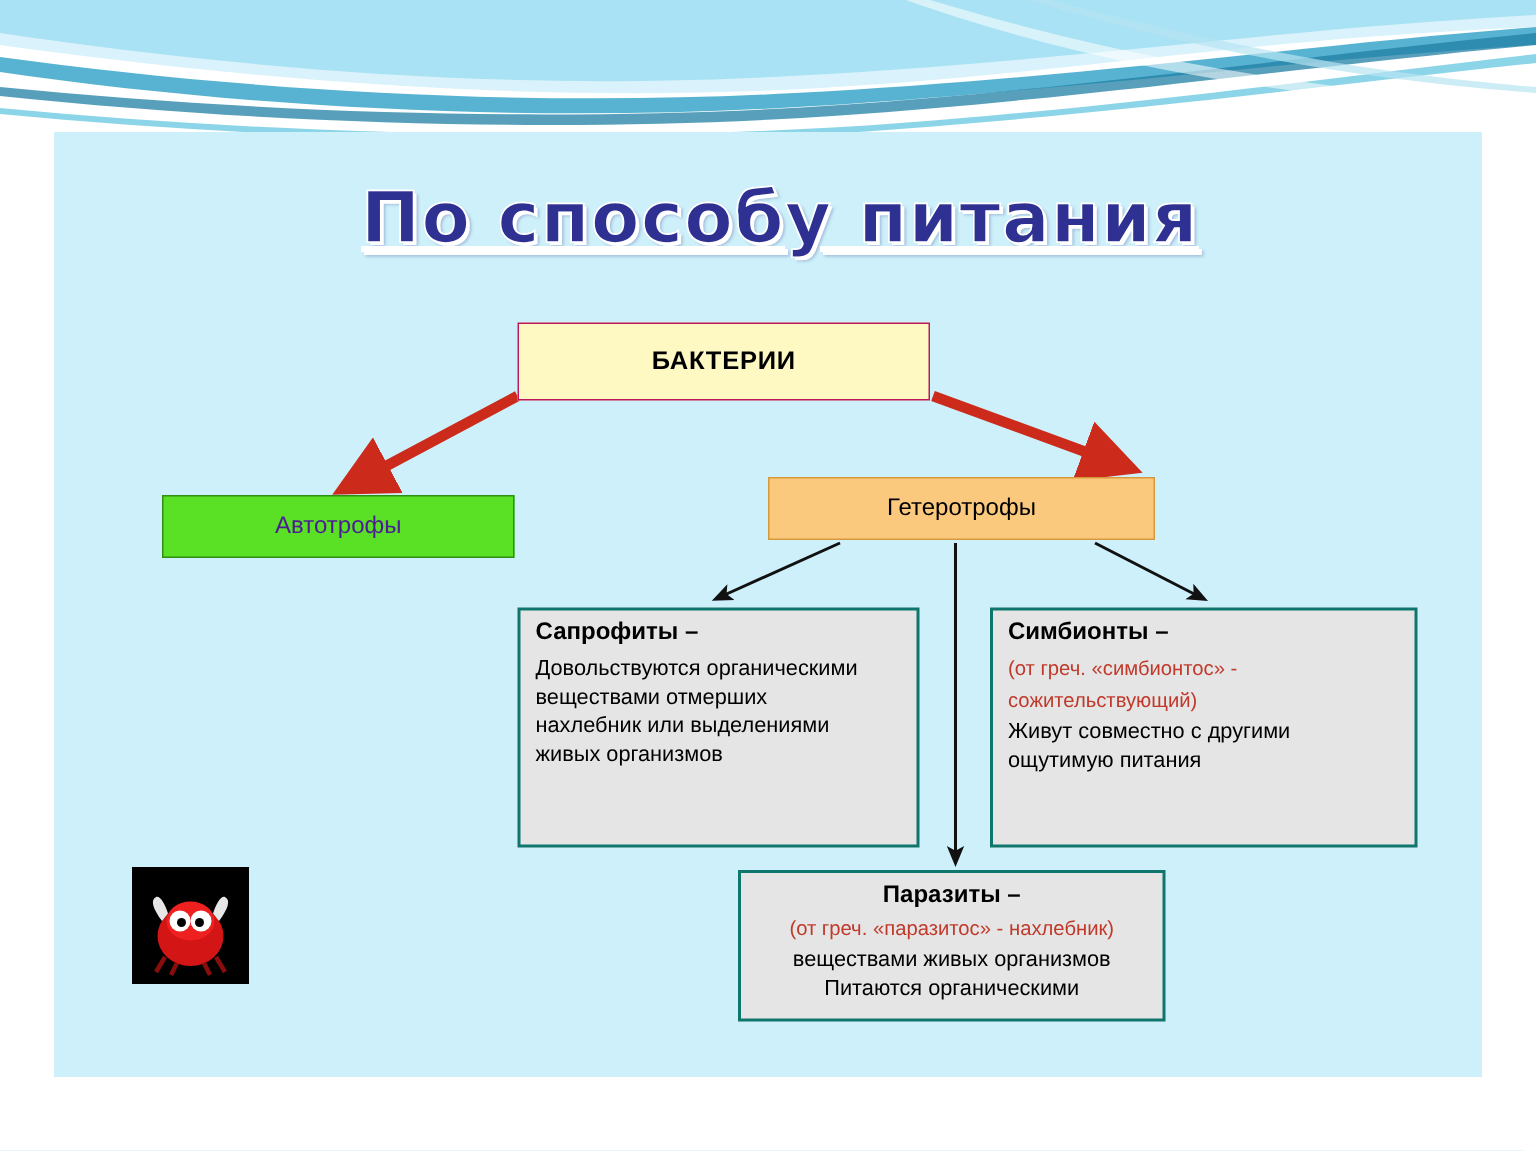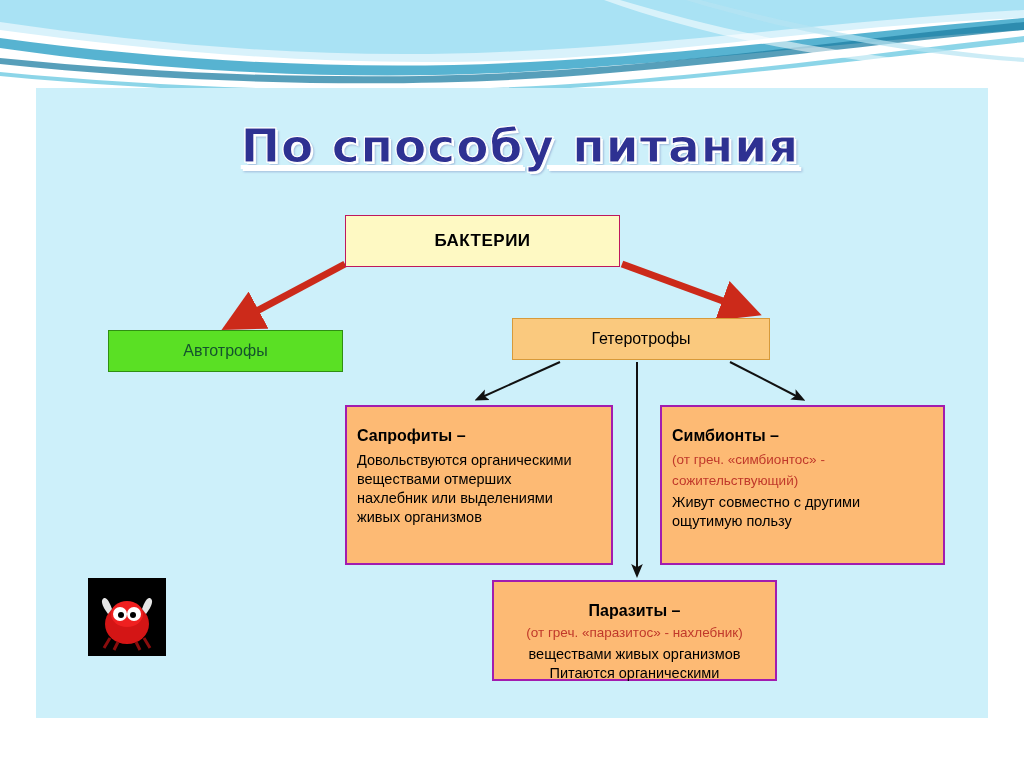--- a/index.html
+++ b/index.html
@@ -42,32 +42,32 @@
     left:345px;top:215px;width:275px;height:52px;
     background:#fef9c3;border:1px solid #be185d;
     display:flex;align-items:center;justify-content:center;
     font-size:17px;font-weight:bold;color:#000;
     letter-spacing:.5px;
   }
   .box-avto{
     left:108px;top:330px;width:235px;height:42px;
     background:#5ae024;border:1px solid #2f8f12;
     display:flex;align-items:center;justify-content:center;
-    font-size:16px;color:#14532d;
+    font-size:16px;color:#4c1d95;
   }
   .box-getero{
     left:512px;top:318px;width:258px;height:42px;
     background:#fac97e;border:1px solid #d79a3a;
     display:flex;align-items:center;justify-content:center;
     font-size:16px;color:#000;text-align:right;
   }
 
   .box-yellow{
-    background:#fdba74;border:2px solid #a21caf;
-    padding:18px 10px 8px 10px;
+    background:#e5e5e5;border:2px solid #0f766e;
+    padding:4px 10px 8px 10px;
     font-size:14.5px;color:#000;line-height:1.32;
   }
   .box-sapro{left:345px;top:405px;width:268px;height:160px;}
   .box-simb{left:660px;top:405px;width:285px;height:160px;}
   .box-paraz{left:492px;top:580px;width:285px;height:101px;text-align:center;}
 
   .bt{font-weight:bold;font-size:16px;display:block;margin-bottom:5px;}
   .bt-c{font-weight:bold;font-size:16px;display:block;margin-bottom:3px;}
   .grk{color:#c0392b;font-size:13.5px;display:block;margin-bottom:3px;}
   .ln{display:block;}
@@ -139,21 +139,21 @@
     <span class="ln">веществами отмерших</span>
     <span class="ln">нахлебник или выделениями</span>
     <span class="ln">живых организмов</span>
   </div>
 
   <div class="box box-yellow box-simb">
     <span class="bt">Симбионты –</span>
     <span class="grk">(от греч. «симбионтос» -</span>
     <span class="grk">сожительствующий)</span>
     <span class="ln">Живут совместно с другими</span>
-    <span class="ln">ощутимую пользу</span>
+    <span class="ln">ощутимую питания</span>
   </div>
 
   <div class="box box-yellow box-paraz">
     <span class="bt-c">Паразиты –</span>
     <span class="grk">(от греч. «паразитос» - нахлебник)</span>
     <span class="ln">веществами живых организмов</span>
     <span class="ln">Питаются органическими</span>
   </div>
 
   <div class="bug">

